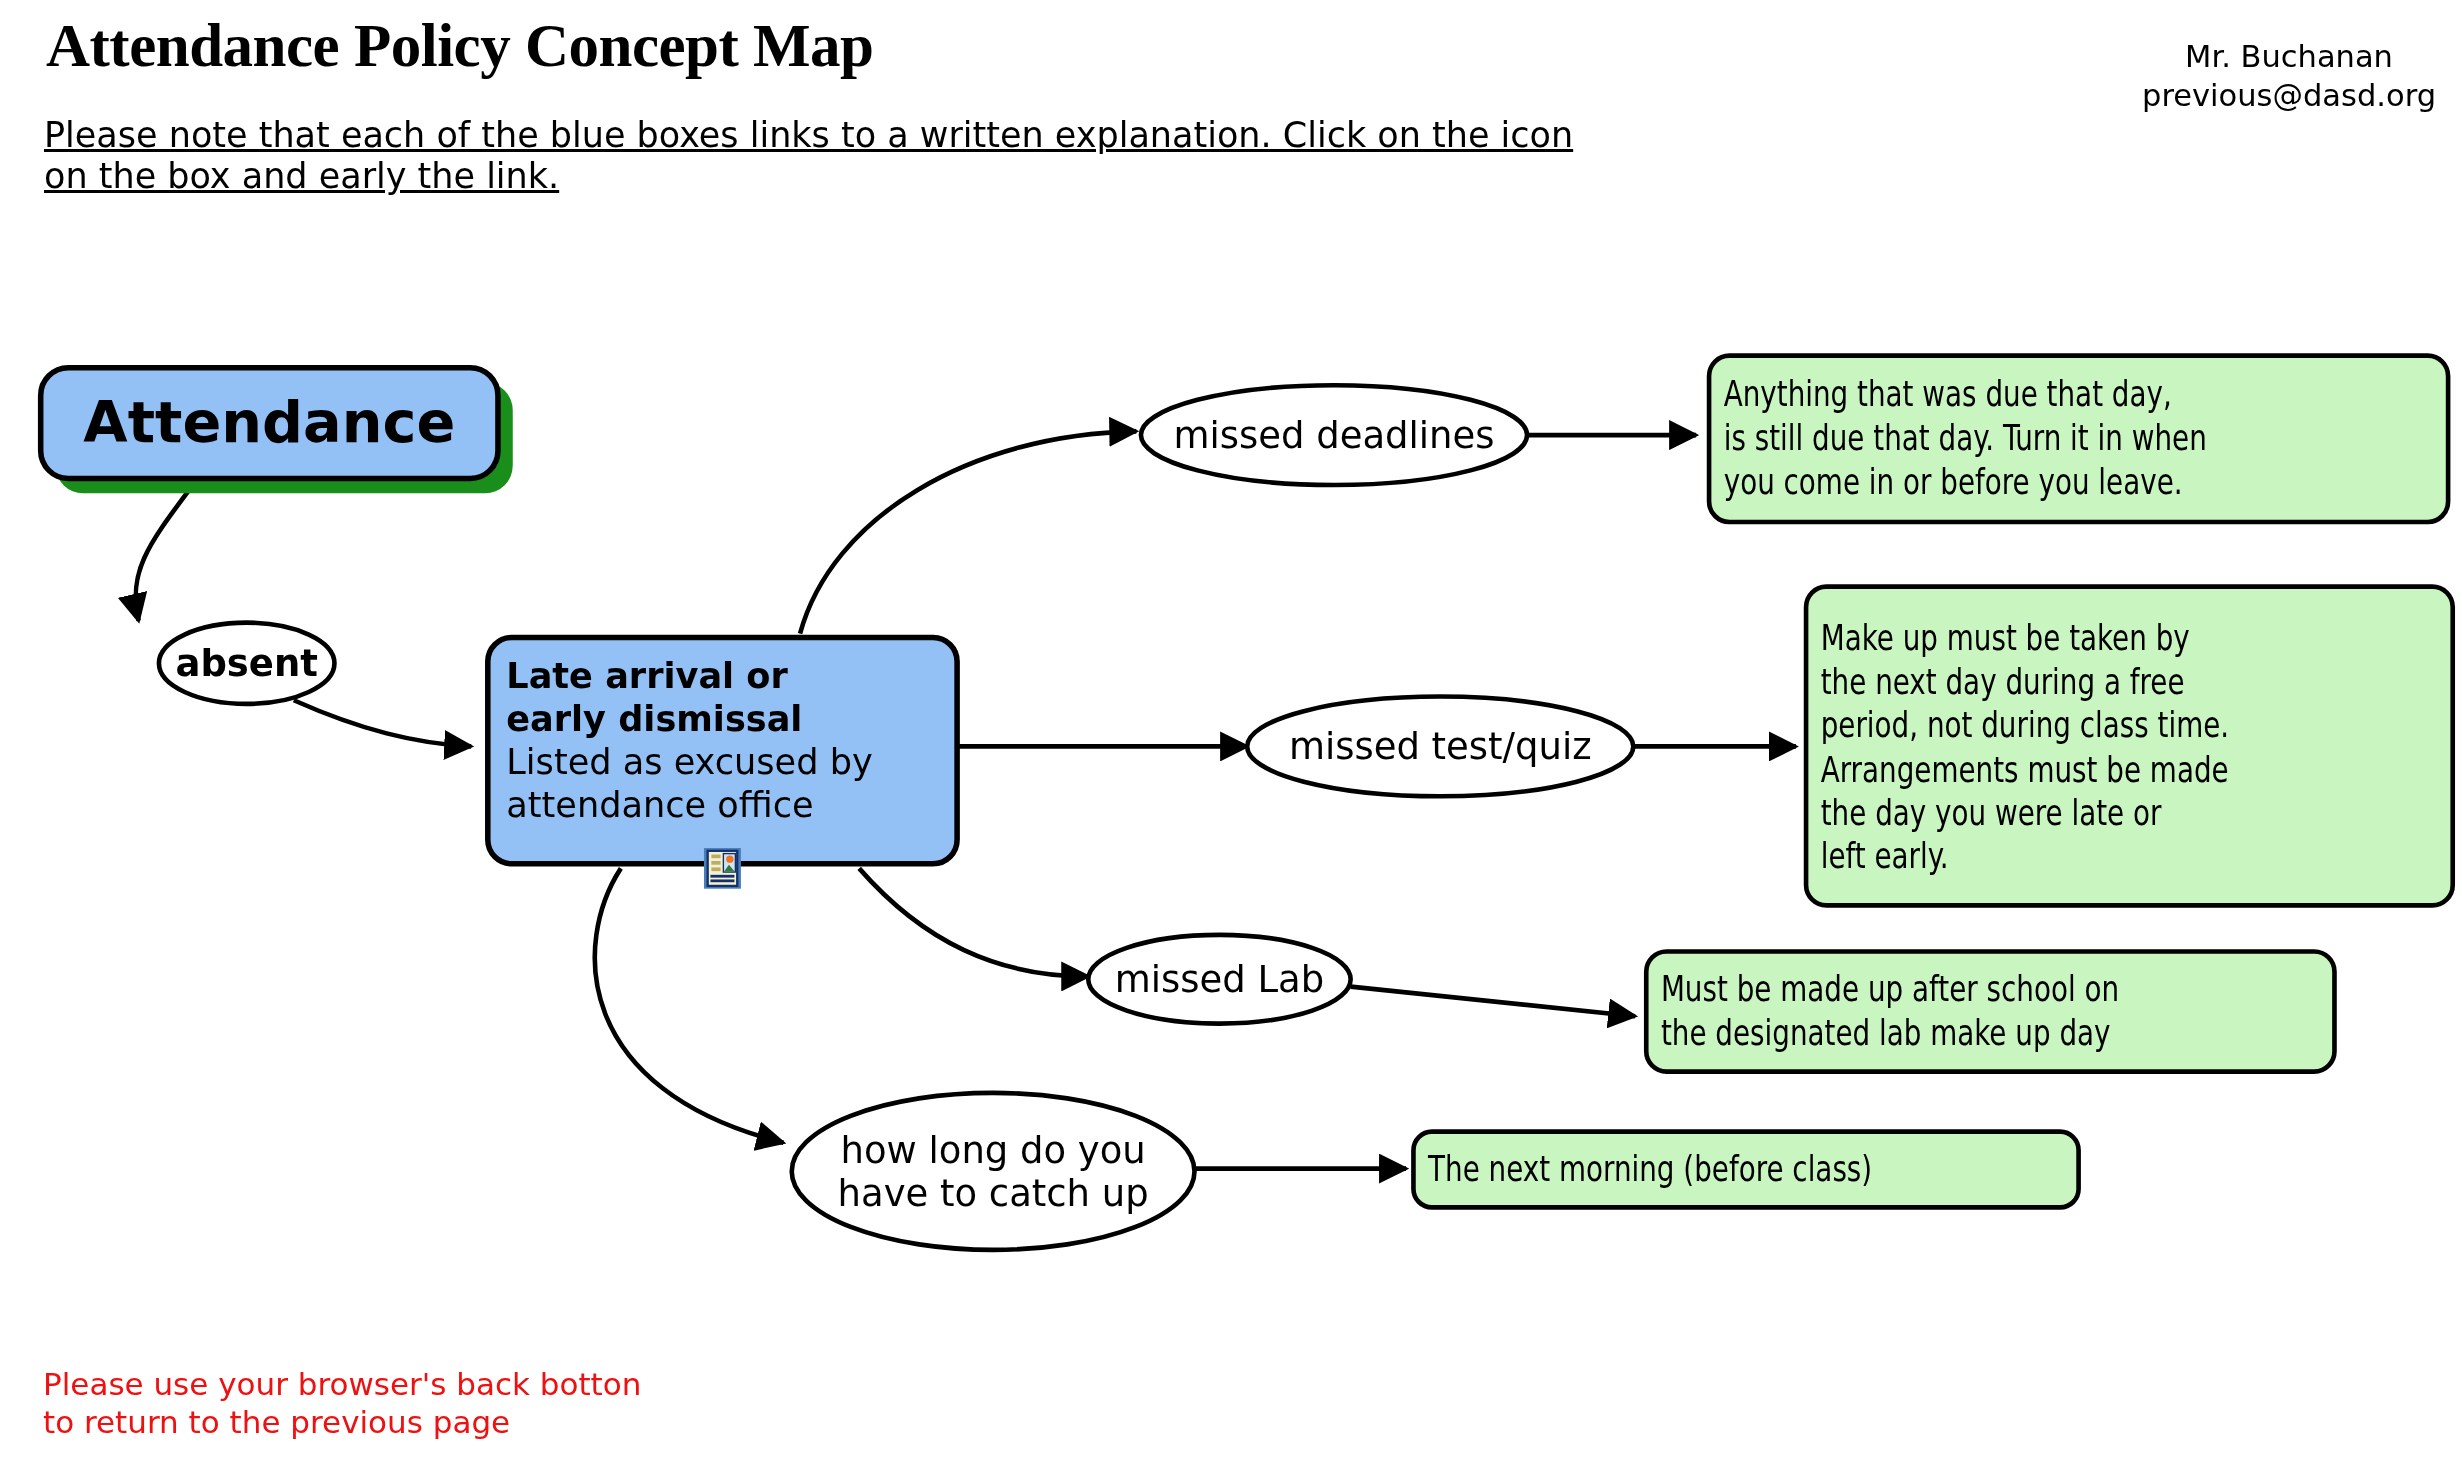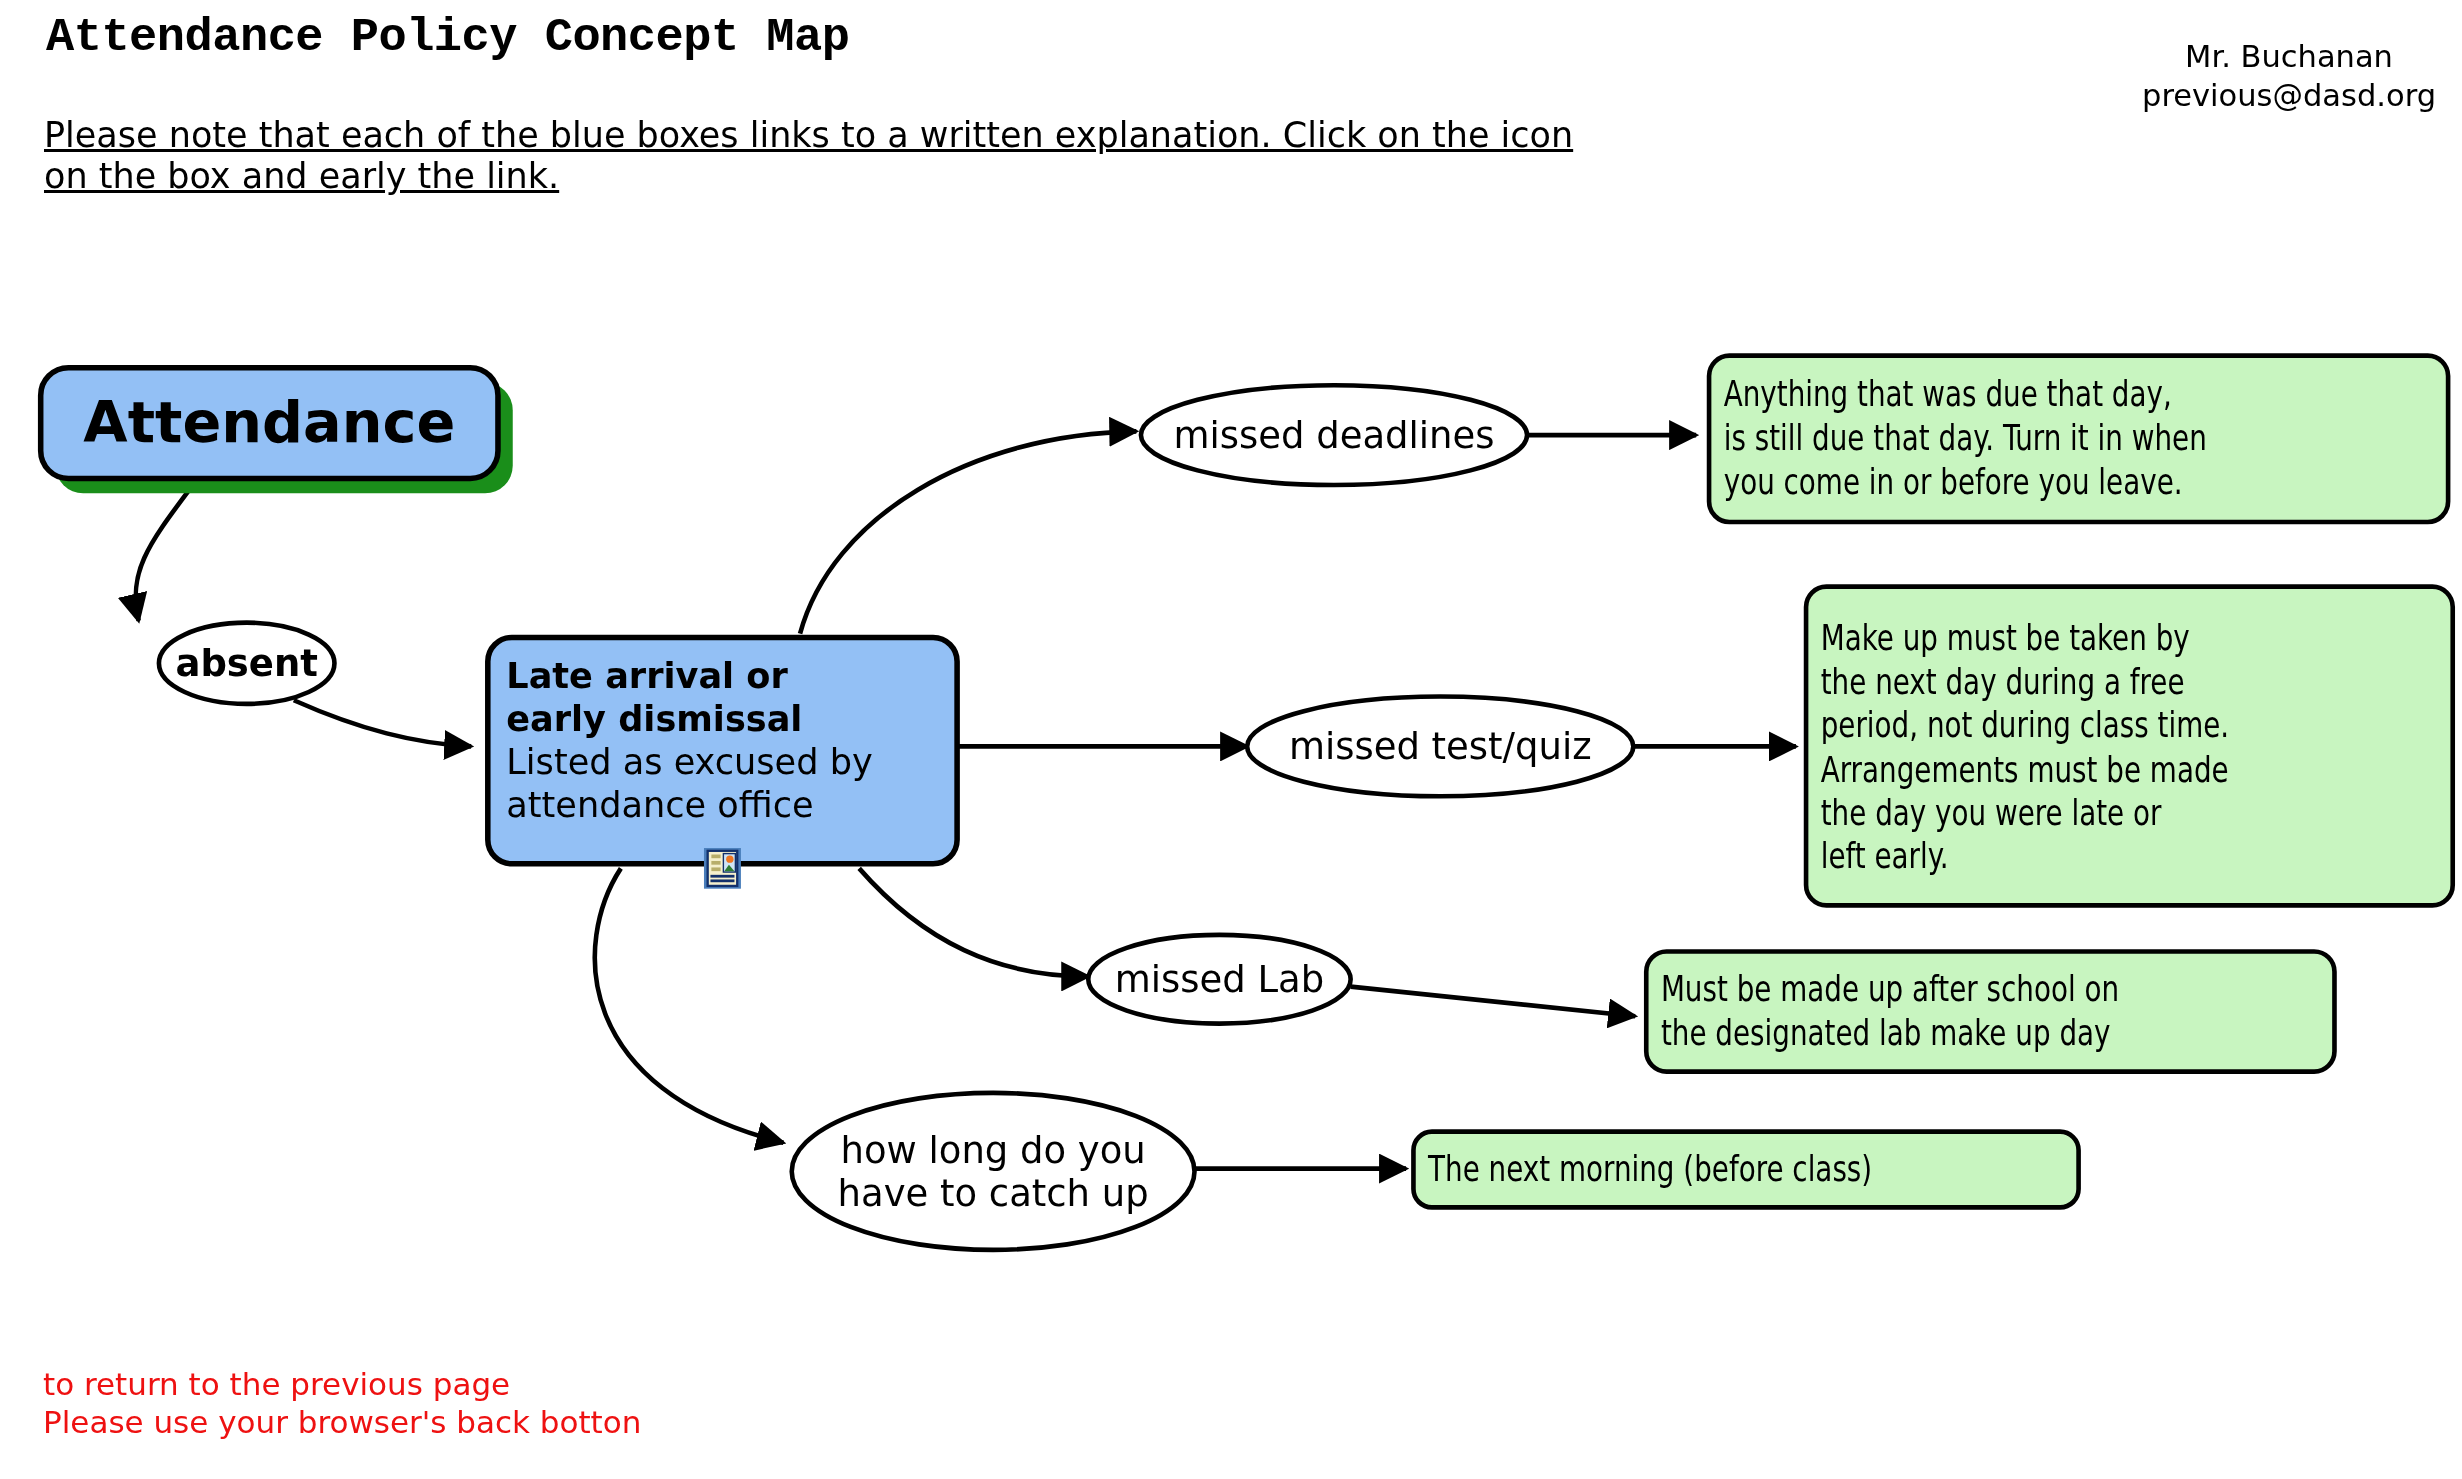--- a/index.html
+++ b/index.html
@@ -19,23 +19,23 @@
     position: absolute;
     left: 0; top: 0;
     width: 2462px;
     height: 231px;
   }
 
   .page-title {
     position: absolute;
     left: 46px;
     top: 11px;
-    font-family: Liberation Mono, monospace;
+    font-family: Liberation Serif, serif;
     font-weight: bold;
-    font-size: 47px;
+    font-size: 61px;
     letter-spacing: -0.5px;
     color: #000000;
     white-space: nowrap;
   }
 
   .instructions {
     position: absolute;
     left: 44px;
     top: 115px;
     width: 1756px;
@@ -284,16 +284,16 @@
     <rect x="1530" y="1225" width="720" height="82" rx="20" ry="20" fill="#C8F5C0" stroke="#000000" stroke-width="5"></rect>
     <foreignObject x="1530" y="1225" width="720" height="82">
       <div xmlns="http://www.w3.org/1999/xhtml" class="node-txt green-txt">
         <span class="green-line">The next morning (before class)</span>
       </div>
     </foreignObject>
   </g>
 </svg>
 
 <div class="footer-note">
+  <div>Please use your browser's back botton</div>
   <div>to return to the previous page</div>
-  <div>Please use your browser's back botton</div>
 </div>
 
 
 </body></html>

